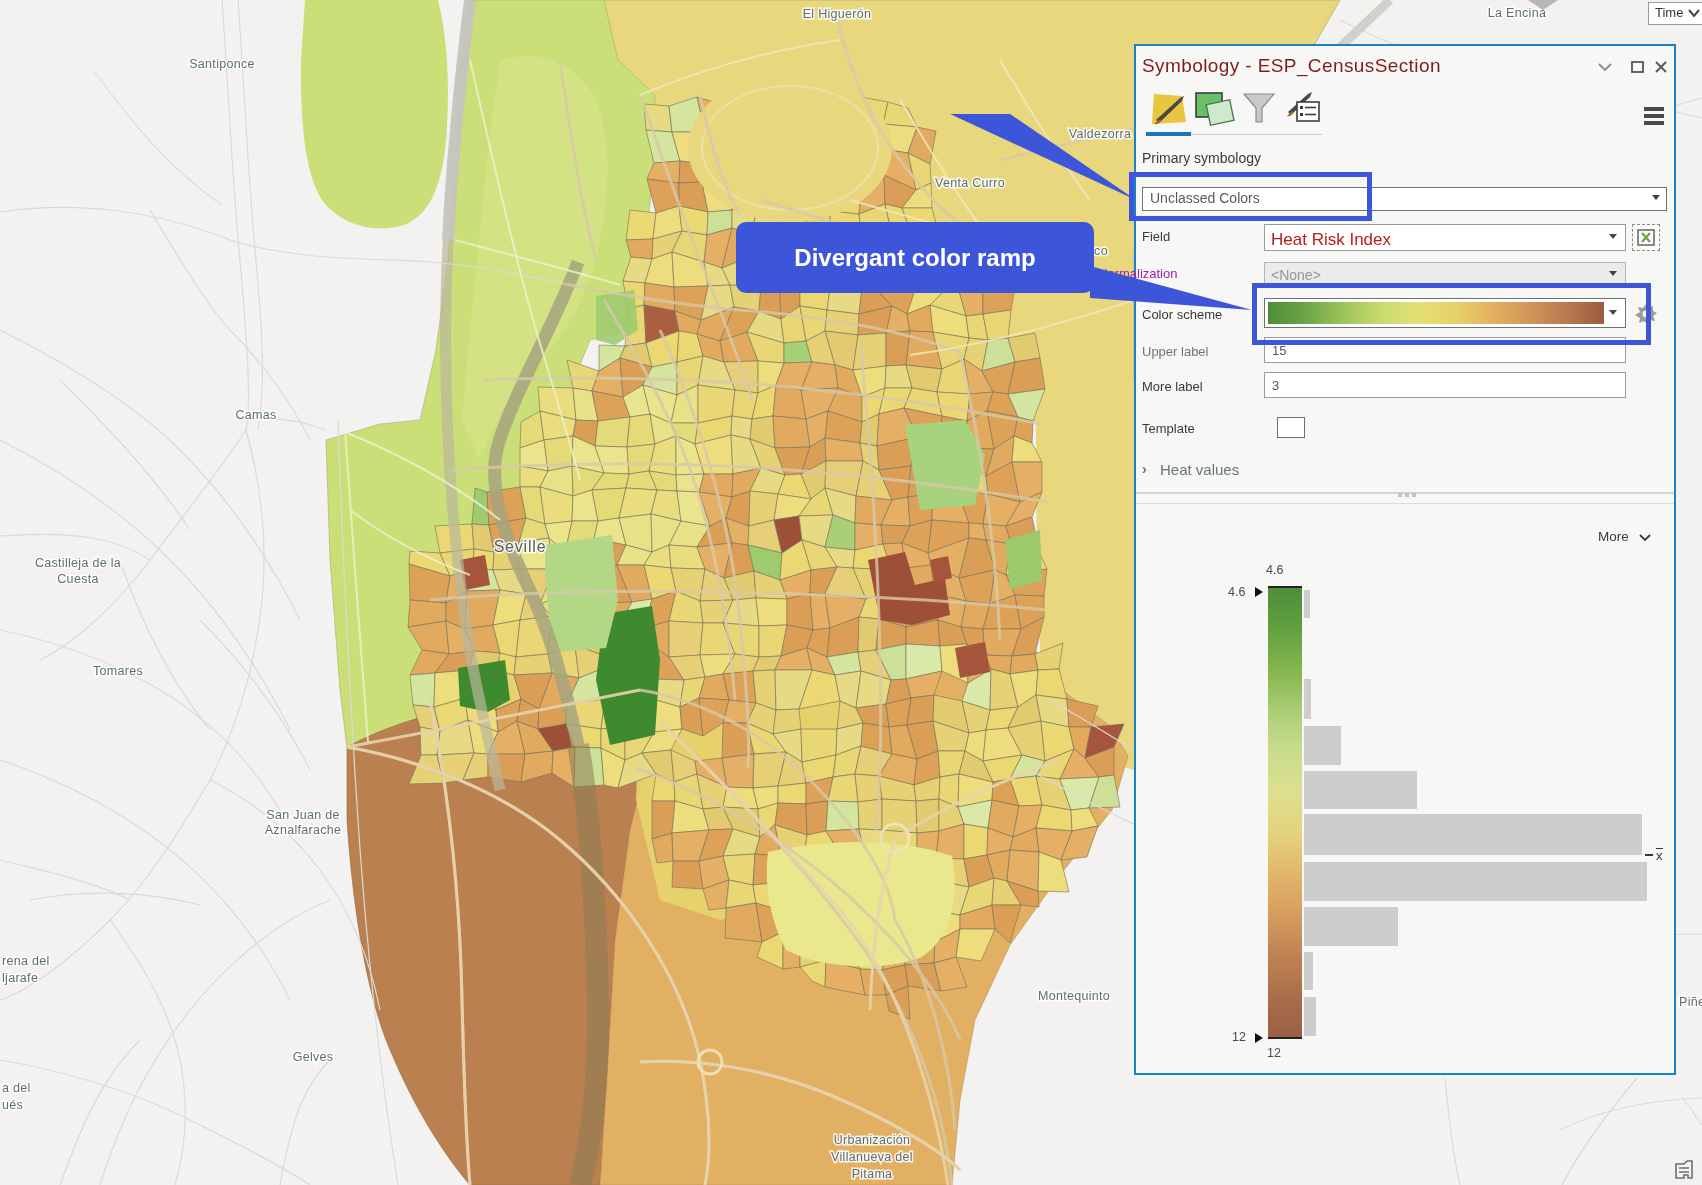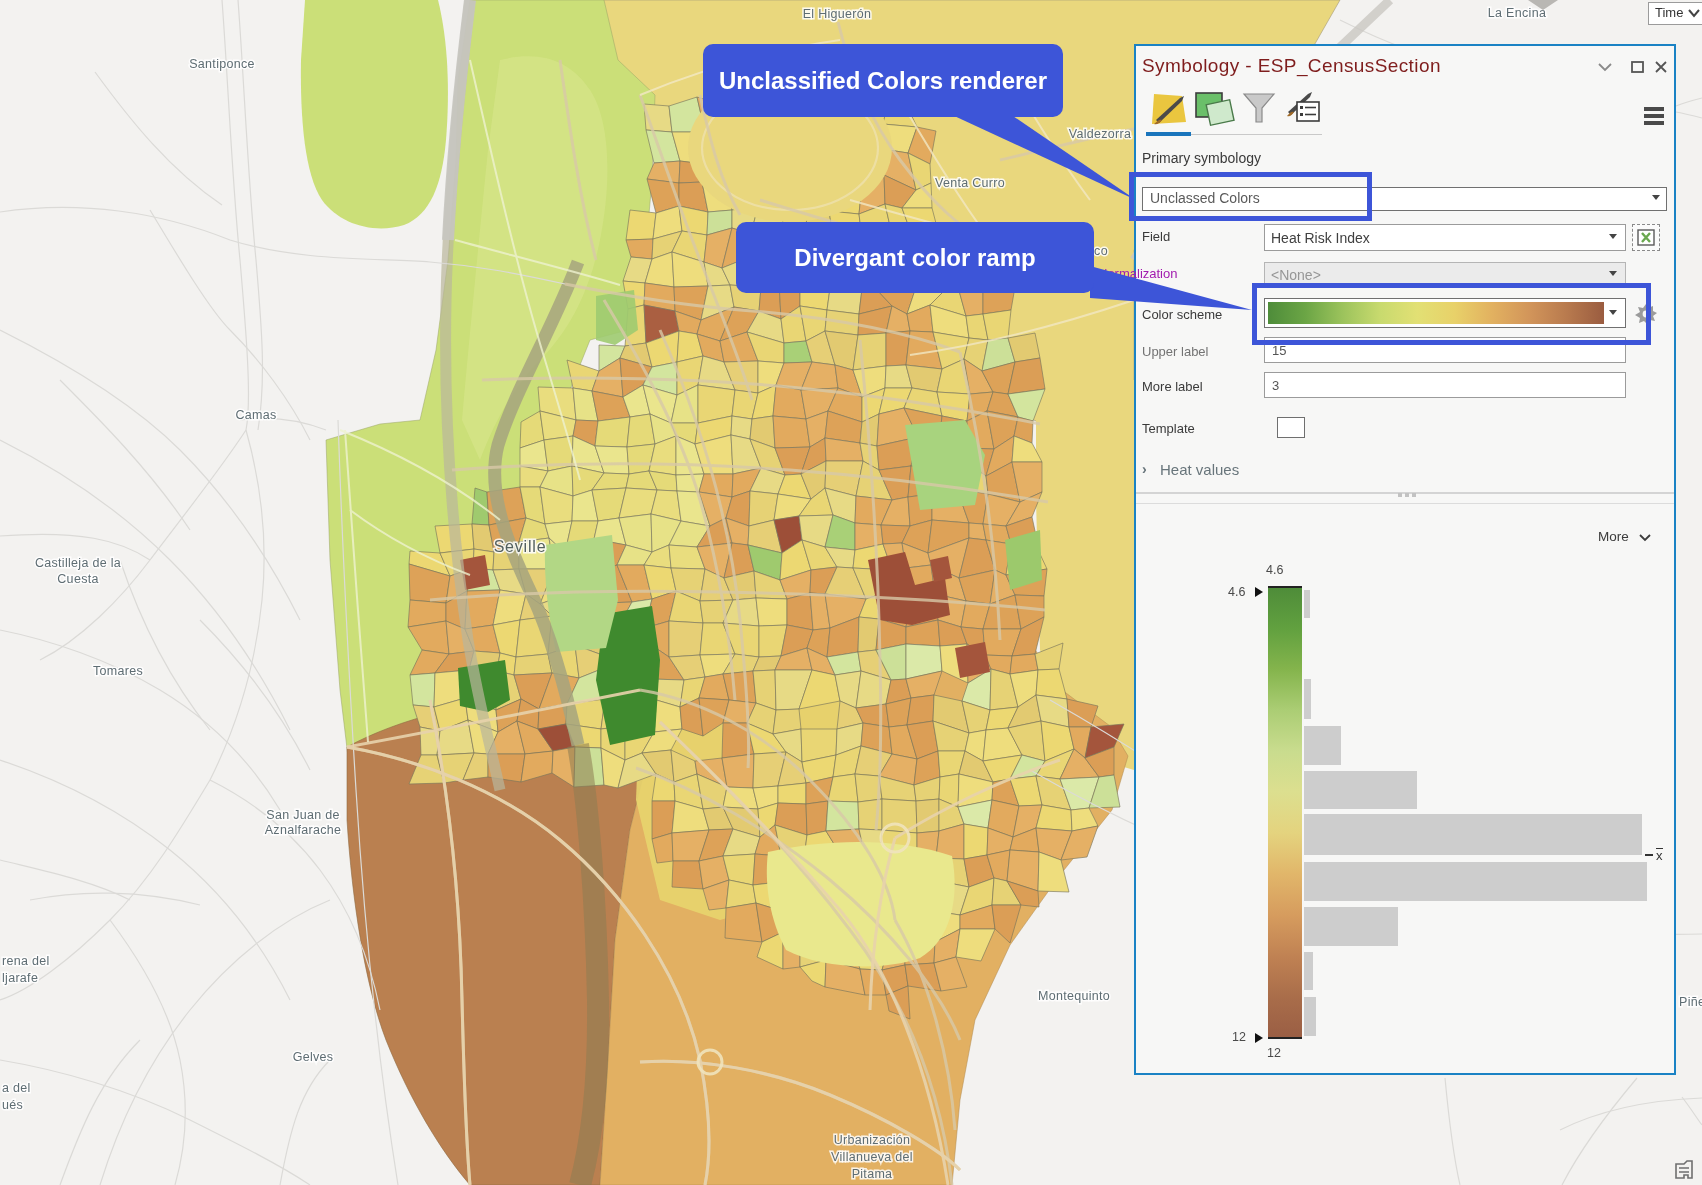--- a/index.html
+++ b/index.html
@@ -808,21 +808,21 @@
 <div style="position:absolute;left:1146px;top:132px;width:45px;height:4px;background:#1a75bc"></div>
 <div style="position:absolute;left:1191px;top:134px;width:131px;height:1px;background:#c9c9c9"></div>
 <div style="position:absolute;left:1142px;top:150px;font-size:14px;font-weight:400;color:#3a3a3a">Primary symbology</div>
 
 <div style="position:absolute;left:1142px;top:187px;width:525px;height:24px;background:#fff;border:1px solid #707070;box-sizing:border-box"></div>
 <div style="position:absolute;left:1150px;top:190px;font-size:14px;color:#5a5a5a">Unclassed Colors</div>
 <div style="position:absolute;left:1652px;top:195px;width:0;height:0;border-left:4px solid transparent;border-right:4px solid transparent;border-top:5px solid #444"></div>
 
 <div style="position:absolute;left:1142px;top:229px;font-size:13px;color:#3a3a3a">Field</div>
 <div style="position:absolute;left:1264px;top:224px;width:362px;height:27px;background:#fff;border:1px solid #9b9b9b;box-sizing:border-box"></div>
-<div style="position:absolute;left:1271px;top:230px;font-size:14px;color:#404040">Heat Risk Index</div>
+<div style="position:absolute;left:1271px;top:230px;font-size:17px;color:#b91c1c">Heat Risk Index</div>
 <div style="position:absolute;left:1609px;top:234px;width:0;height:0;border-left:4px solid transparent;border-right:4px solid transparent;border-top:5px solid #444"></div>
 <div style="position:absolute;left:1632px;top:224px;width:28px;height:27px;border:1px dashed #8a8a8a;box-sizing:border-box;background:#fbfbfb"></div>
 <svg style="position:absolute;left:1637px;top:229px" width="18" height="17" viewBox="0 0 18 17">
  <rect x="1" y="1" width="16" height="15" fill="#fff" stroke="#5a5a5a" stroke-width="1.4"></rect>
  <path d="M5,4 L13,13 M13,4 L5,13" stroke="#6aa84f" stroke-width="2.4" fill="none"></path>
 </svg>
 
 <div style="position:absolute;left:1098px;top:266px;font-size:13px;color:#a21caf">Normalization</div>
 <div style="position:absolute;left:1264px;top:262px;width:362px;height:26px;background:#ebebeb;border:1px solid #b5b5b5;box-sizing:border-box"></div>
 <div style="position:absolute;left:1271px;top:267px;font-size:14px;color:#969696">&lt;None&gt;</div>
@@ -889,17 +889,16 @@
 <div style="position:absolute;left:1648px;top:2px;width:60px;height:23px;background:#fff;border:1px solid #9b9b9b;box-sizing:border-box"></div>
 <div style="position:absolute;left:1655px;top:5px;font-size:13px;color:#333">Time</div>
 <svg style="position:absolute;left:1688px;top:9px" width="12" height="9" viewBox="0 0 12 9">
       <path d="M1,1 L6,7 L11,1" fill="none" stroke="#444" stroke-width="2"></path>
     </svg>
 
 <svg width="1702" height="1185" viewBox="0 0 1702 1185" style="position:absolute;left:0;top:0;pointer-events:none">
  <polygon points="950,114 1010,114 1136,200" fill="#3d55d8"></polygon>
  <polygon points="1090,266 1090,298 1252,310" fill="#3d55d8"></polygon>
 </svg>
-<div style="position:absolute;left:703px;top:44px;width:360px;height:73px;background:#3d55d8;border-radius:10px;color:#fff;font-size:24px;font-weight:700;text-align:center;line-height:73px">Unclassified Colors renderer</div>
 <div style="position:absolute;left:736px;top:222px;width:358px;height:71px;background:#3d55d8;border-radius:10px;color:#fff;font-size:24px;font-weight:700;text-align:center;line-height:71px">Divergant color ramp</div>
 <div style="position:absolute;left:1129px;top:172px;width:243px;height:49px;border:5px solid #3d55d8;box-sizing:border-box"></div>
 <div style="position:absolute;left:1252px;top:283px;width:399px;height:62px;border:5px solid #3d55d8;box-sizing:border-box"></div>
 
 </div>
 </body></html>

